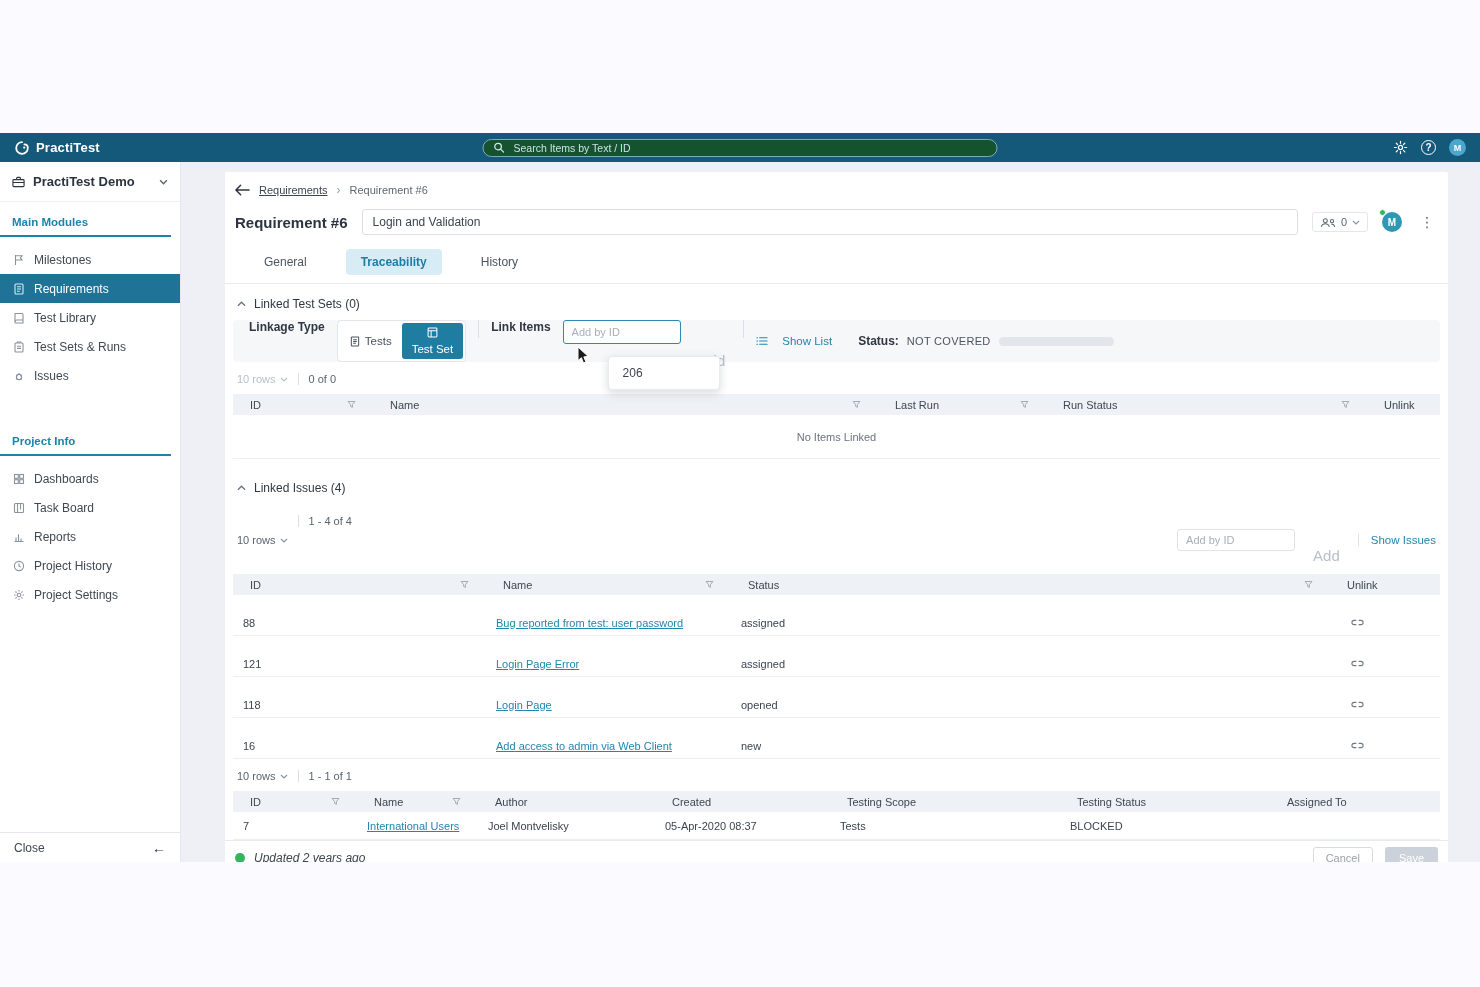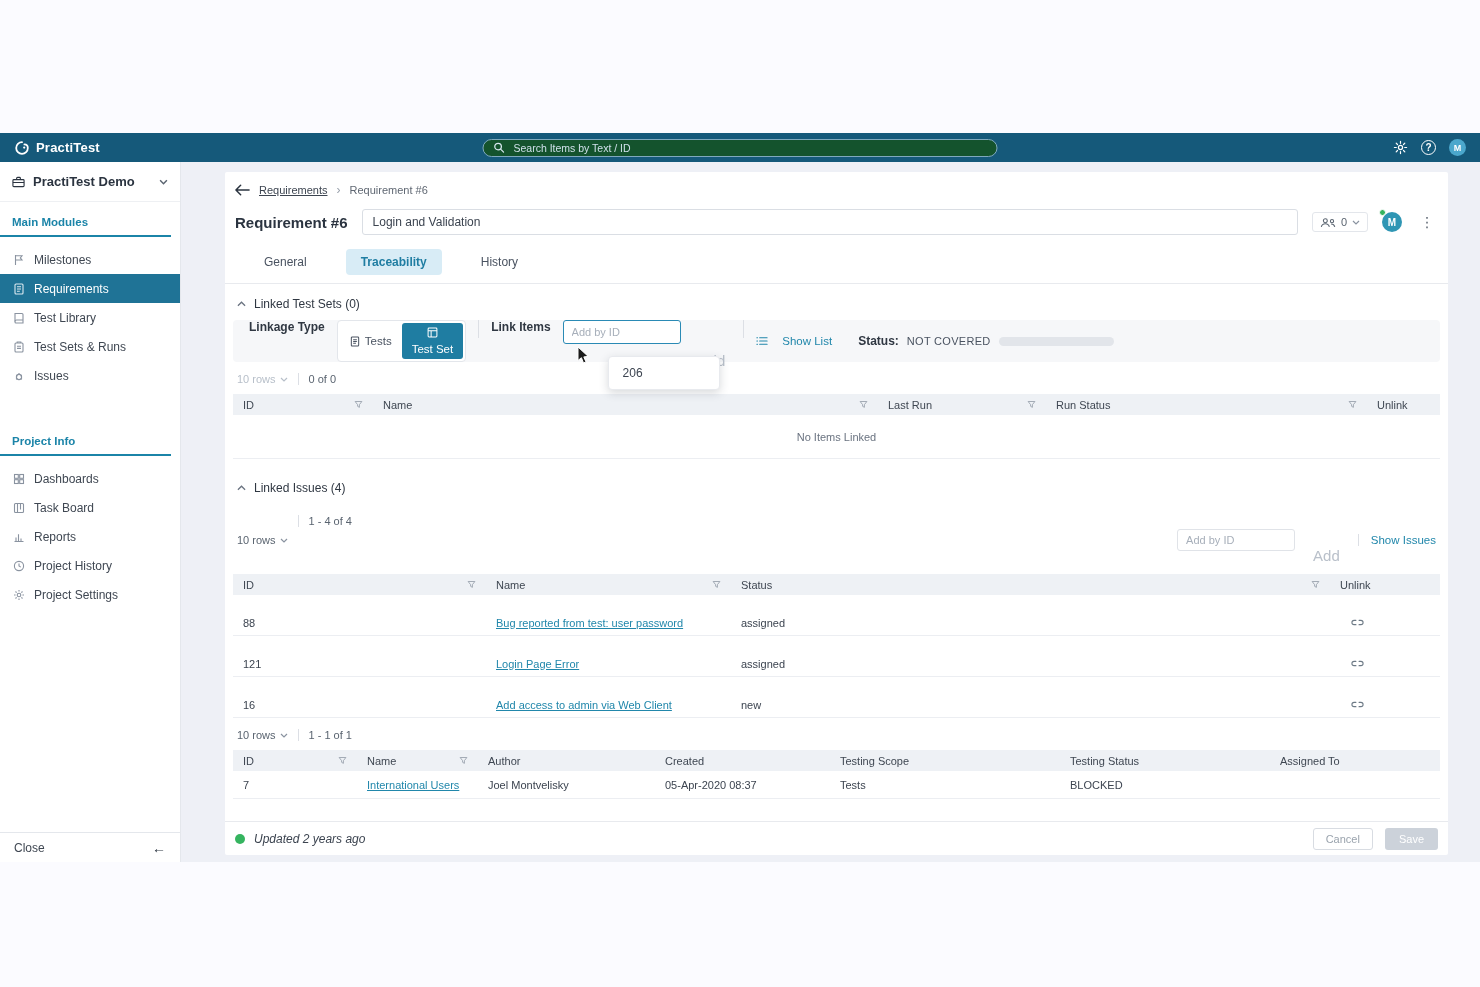--- a/index.html
+++ b/index.html
@@ -104,21 +104,21 @@
   .pag-rows { display:flex; align-items:center; gap:4px; cursor:pointer; }
   .pag-rows.muted { color:#b7bfc9; }
   .pag-sep { width:1px; height:12px; background:#dcdfe5; }
   .pag-right { margin-left:auto; display:flex; align-items:center; gap:12px; }
   .id-input2 { width:118px; height:22px; border:1px solid #e0e3e8; border-radius:3px; font-size:11px; padding:0 8px;
     background:#fff; color:#3c4450; font-family:inherit; outline:none; }
 
   
   .tr { display:flex; align-items:stretch; }
   .th-row { background:#eef1f5; height:21px; }
-  .th { display:flex; align-items:center; justify-content:space-between; gap:6px; font-size:11px; color:#3f4752; padding:0 10px; }
+  .th { display:flex; align-items:center; justify-content:space-between; gap:6px; font-size:11px; color:#3f4752; padding:0 17px; }
   .td { font-size:11px; color:#3c4450; padding:0 10px; display:flex; align-items:center; }
   .row { height:26px; border-bottom:1px solid #eceef2;margin-top:15px; }
   .row-lg { height:28px; border-bottom:1px solid #eceef2; }
   .cell-link { color:#2187ab; text-decoration:underline; cursor:pointer; }
   .empty-row { height:44px; display:flex; align-items:center; justify-content:center; font-size:11px; color:#6a7380;
     border-bottom:1px solid #eceef2; }
   .funnel { display:flex; cursor:pointer; }
   .unlink-btn { display:flex; cursor:pointer; padding-left:10px; }
 
   .c1-id{width:140px} .c1-name{width:505px} .c1-run{width:168px} .c1-status{width:321px} .c1-unlink{flex:1}
@@ -537,20 +537,34 @@
                 <div class="td c2-status">assigned</div>
                 <div class="td c2-unlink">
                     <span class="unlink-btn">
                       <svg width="15" height="9" viewBox="0 0 16 10" fill="none" stroke="#6d7a86" stroke-width="1.2" stroke-linecap="round">
                         <path d="M6.3 2.6H4.2a2.4 2.4 0 0 0 0 4.8h2.1M9.7 2.6h2.1a2.4 2.4 0 0 1 0 4.8H9.7"></path>
                       </svg>
                     </span>
                   </div>
               </div>
               <div class="tr row">
+                <div class="td c2-id">118</div>
+                <div class="td c2-name">
+                    <a class="cell-link">Login Page</a>
+                  </div>
+                <div class="td c2-status">opened</div>
+                <div class="td c2-unlink">
+                    <span class="unlink-btn">
+                      <svg width="15" height="9" viewBox="0 0 16 10" fill="none" stroke="#6d7a86" stroke-width="1.2" stroke-linecap="round">
+                        <path d="M6.3 2.6H4.2a2.4 2.4 0 0 0 0 4.8h2.1M9.7 2.6h2.1a2.4 2.4 0 0 1 0 4.8H9.7"></path>
+                      </svg>
+                    </span>
+                  </div>
+              </div>
+              <div class="tr row">
                 <div class="td c2-id">16</div>
                 <div class="td c2-name">
                     <a class="cell-link">Add access to admin via Web Client</a>
                   </div>
                 <div class="td c2-status">new</div>
                 <div class="td c2-unlink">
                     <span class="unlink-btn">
                       <svg width="15" height="9" viewBox="0 0 16 10" fill="none" stroke="#6d7a86" stroke-width="1.2" stroke-linecap="round">
                         <path d="M6.3 2.6H4.2a2.4 2.4 0 0 0 0 4.8h2.1M9.7 2.6h2.1a2.4 2.4 0 0 1 0 4.8H9.7"></path>
                       </svg>

